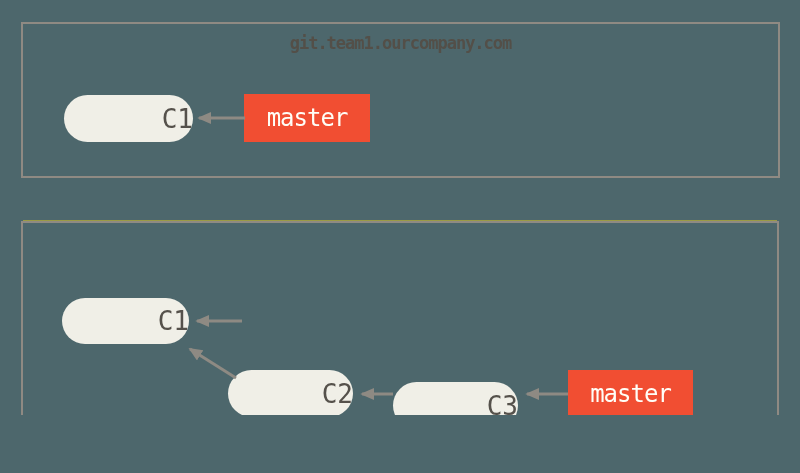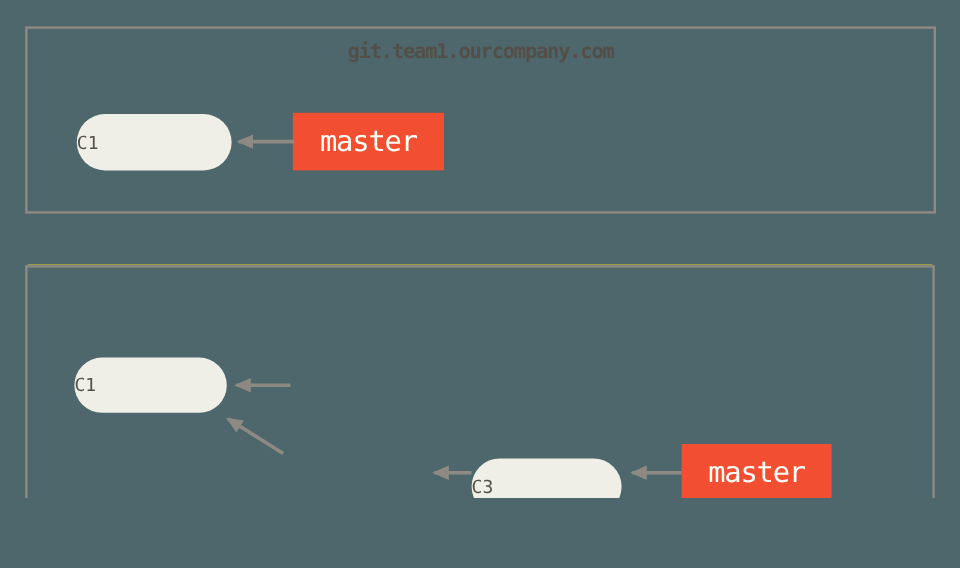--- a/index.html
+++ b/index.html
@@ -40,22 +40,22 @@
     font-weight: bold;
     color: var(--title-text);
     letter-spacing: -1px;
   }
   .commit-node {
     position: absolute;
     background: var(--node-fill);
     border-radius: 24px;
     display: flex;
     align-items: center;
-    justify-content: flex-start;
-    font-size: 15px;
+    justify-content: flex-end;
+    font-size: 26px;
     color: var(--node-text);
   }
   .branch-label {
     position: absolute;
     background: var(--branch-fill);
     display: flex;
     align-items: center;
     justify-content: center;
     font-size: 24px;
     color: var(--branch-text);
@@ -90,20 +90,23 @@
     </div>
     <div class="branch-label" id="remote-master">
       <span>master</span>
     </div>
   </div>
 
   <div class="repo-box" id="local-box">
     <div class="commit-node" id="local-c1">
       <span>C1</span>
     </div>
+    <div class="commit-node" id="local-c2">
+      <span>C2</span>
+    </div>
     <div class="commit-node" id="local-c3">
       <span>C3</span>
     </div>
     <div class="branch-label" id="local-master">
       <span>master</span>
     </div>
   </div>
 
   <svg id="arrow-layer" viewBox="0 0 800 473" xmlns="http://www.w3.org/2000/svg">
     <defs>

